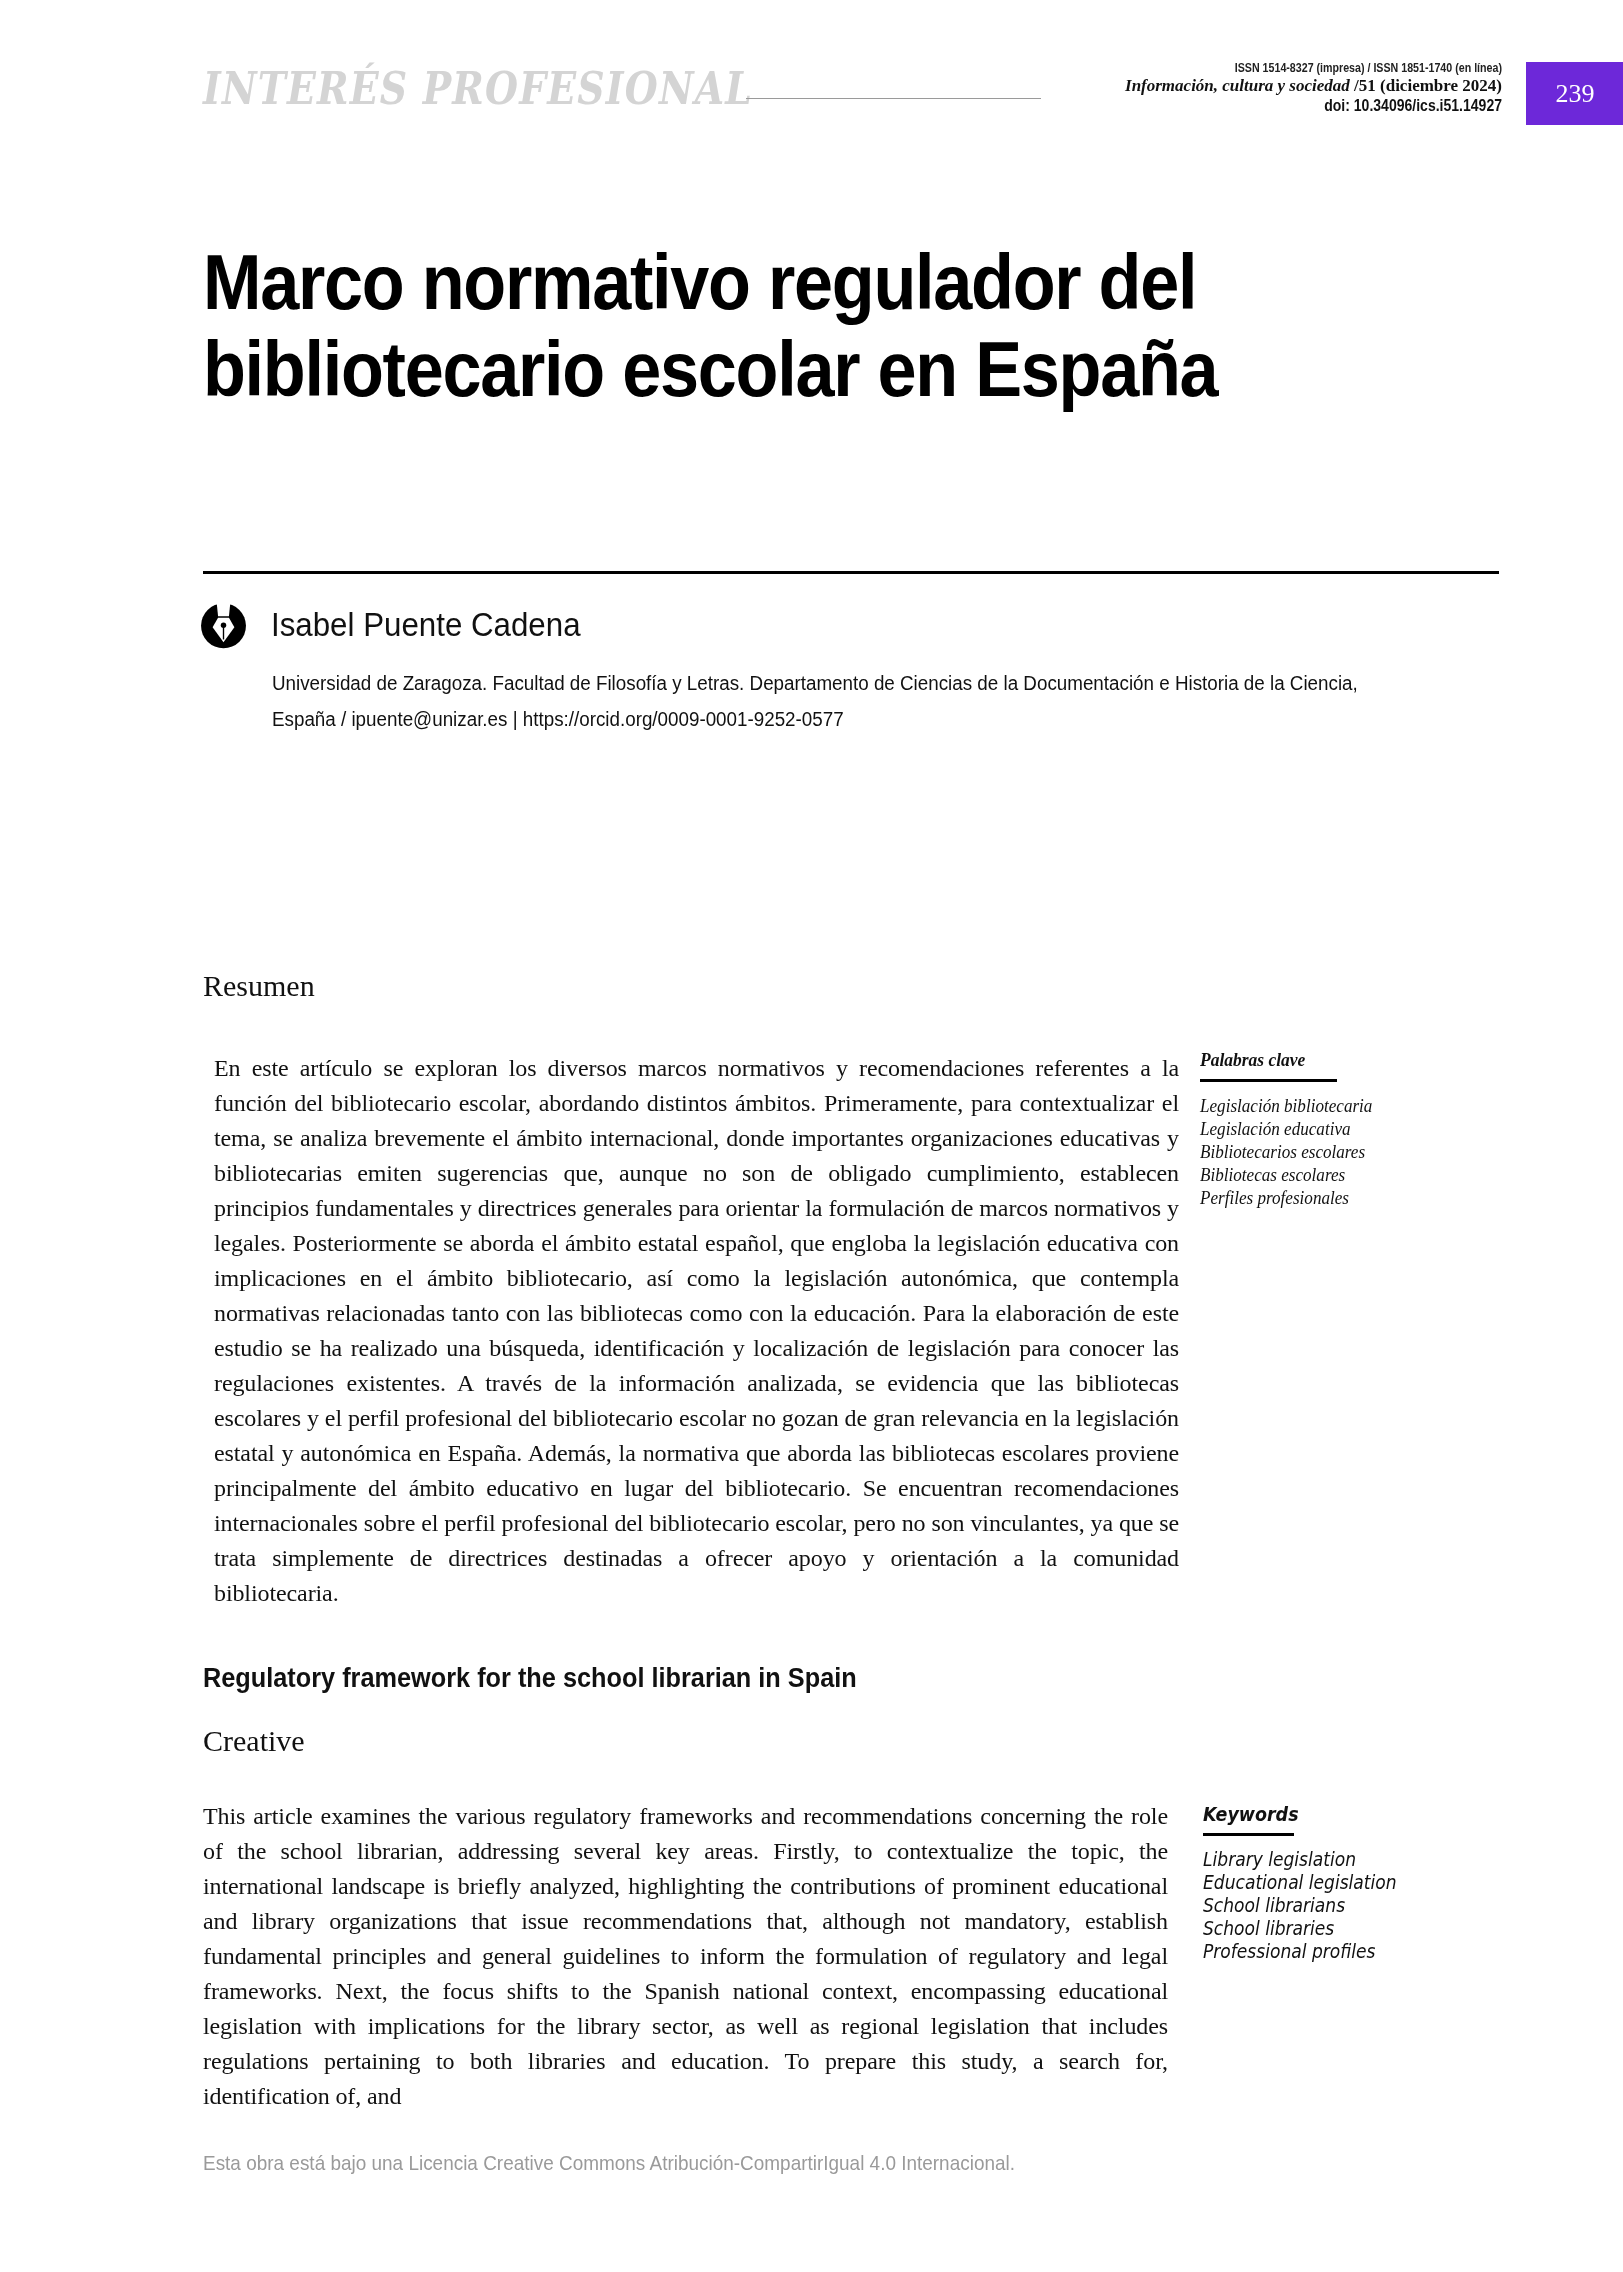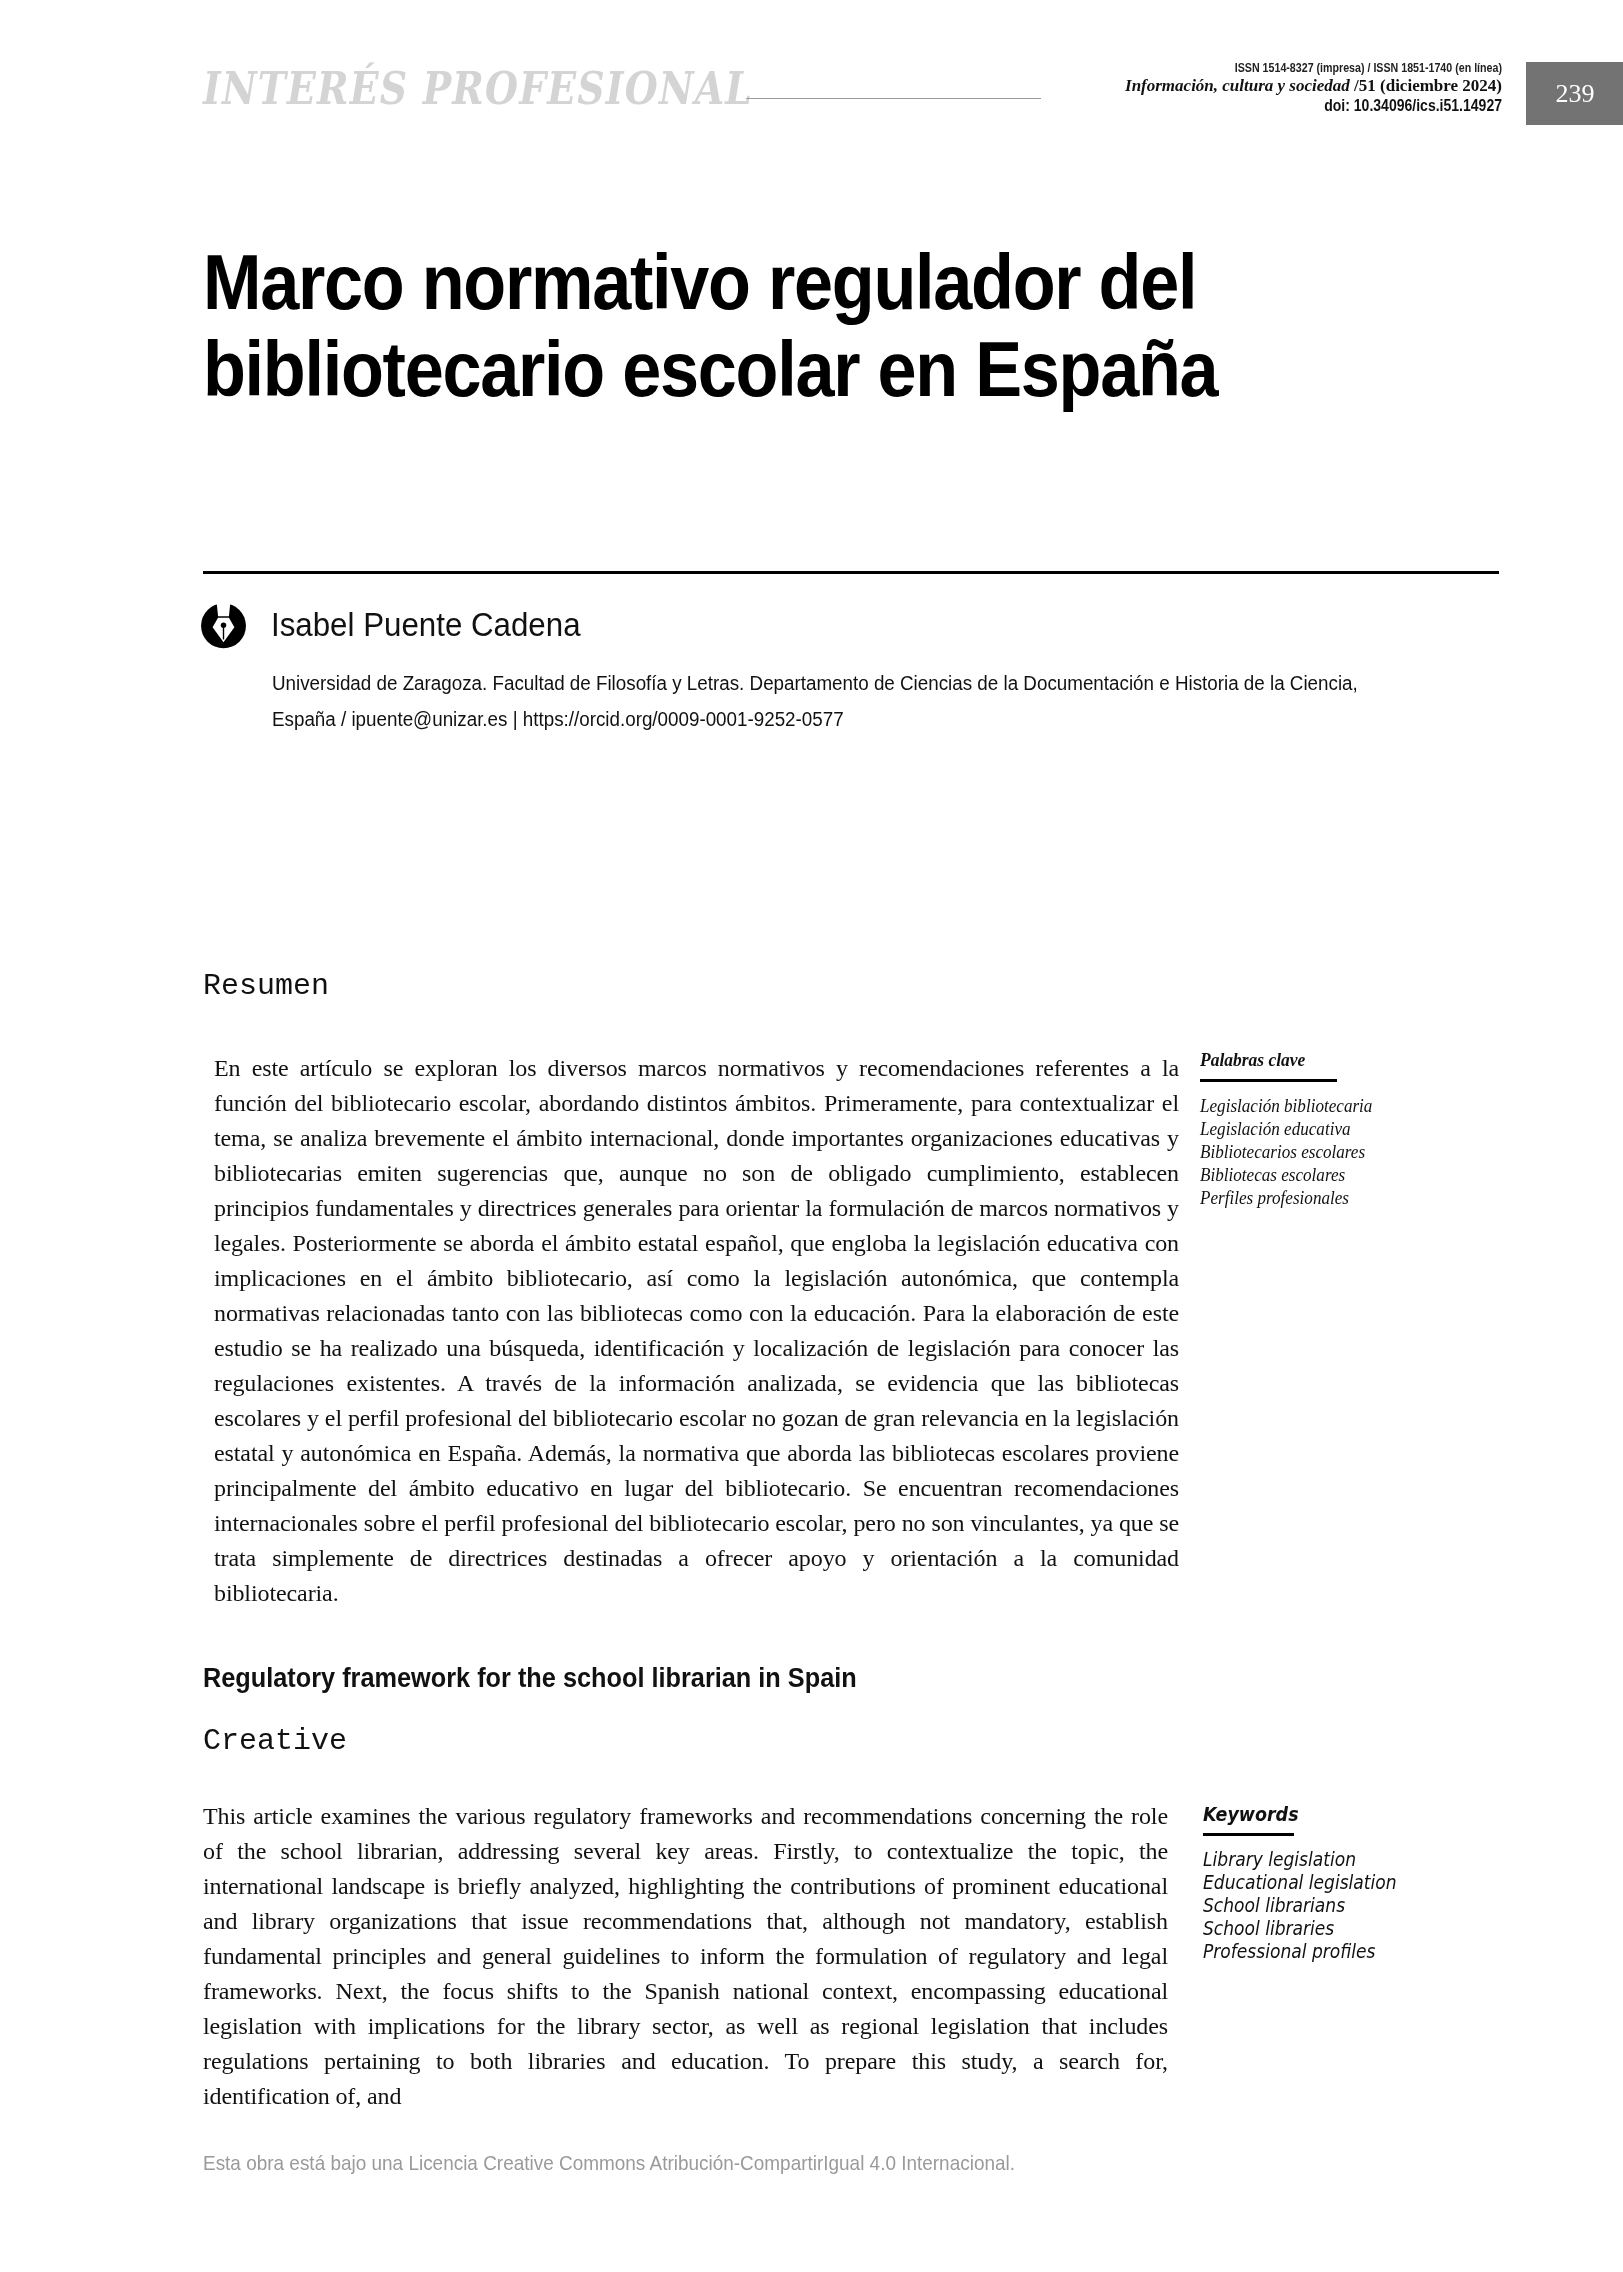--- a/index.html
+++ b/index.html
@@ -12,40 +12,40 @@
     font-family: "DejaVu Serif", serif; font-style: italic; font-weight: bold;
     font-size: 44px; letter-spacing: 1.4px; color: #d4d4d4; white-space: nowrap;
     transform: scaleX(0.86); transform-origin: left center;
   }
   #header-rule { left: 746px; top: 98px; width: 295px; height: 1.4px; background: #9a9a9a; }
   #header-meta { right: 121px; top: 60px; text-align: right; white-space: nowrap; font-weight: bold; }
   #issn { font-family: "Liberation Sans", sans-serif; font-size: 13px; color: #222; transform: scaleX(0.82); transform-origin: right center; display:block; }
   #journal-line { font-family: "Liberation Serif", serif; font-size: 17px; color: #111; margin-top: 1.4px; display:block; }
   #journal-line .jname { font-style: italic; }
   #doi { font-family: "Liberation Sans", sans-serif; font-size: 16.5px; color: #111; display:block; transform: scaleX(0.85); transform-origin: right center; margin-top: 0px; }
-  #page-box { left: 1526px; top: 62px; width: 98px; height: 63px; background: #737373; color: #fff;
+  #page-box { left: 1526px; top: 62px; width: 98px; height: 63px; background: #6d28d9; color: #fff;
     font-family: "Liberation Serif", serif; font-size: 26px; display: flex; align-items: center; justify-content: center; }
 
   
   #title {
     left: 203px; top: 239px; width: 1306px;
     font-family: "Liberation Sans", sans-serif; font-weight: bold; font-size: 78px; line-height: 87px;
     letter-spacing: -1.4px; color: #000; margin: 0;
     transform: scaleX(0.9); transform-origin: left top;
   }
 
   #title-rule { left: 203px; top: 571px; width: 1296px; height: 2.7px; background: #000; }
 
   
   #author-icon { left: 199px; top: 600px; width: 49px; height: 49px; }
   #author-name { left: 271px; top: 605px; font-family: "Liberation Sans", sans-serif; font-size: 34px; color: #111; white-space: nowrap; transform: scaleX(0.92); transform-origin: left top; }
   #affiliation { left: 272px; top: 665px; width: 1168px; font-family: "Liberation Sans", sans-serif; font-size: 20px; line-height: 36px; color: #111; transform: scaleX(0.94); transform-origin: left top; }
 
   
-  .sec-heading { font-family: Liberation Mono, monospace; font-size: 30px; color: #111; white-space: nowrap; }
+  .sec-heading { font-family: Liberation Serif, serif; font-size: 30px; color: #111; white-space: nowrap; }
   #resumen-heading { left: 203px; top: 969px; }
   #abstract-heading { left: 203px; top: 1724px; }
   #en-title { left: 203px; top: 1662px; font-family: "Liberation Sans", sans-serif; font-weight: bold; font-size: 27.5px; color: #111; white-space: nowrap; transform: scaleX(0.92); transform-origin: left top; }
 
   
   .abstract-text {
     width: 965px; font-family: "Liberation Serif", serif; font-size: 24px; line-height: 35px;
     color: #111; text-align: justify; margin: 0; letter-spacing: -0.1px;
   }
   #resumen-text { left: 214px; top: 1043px; margin-top: 8px; }

